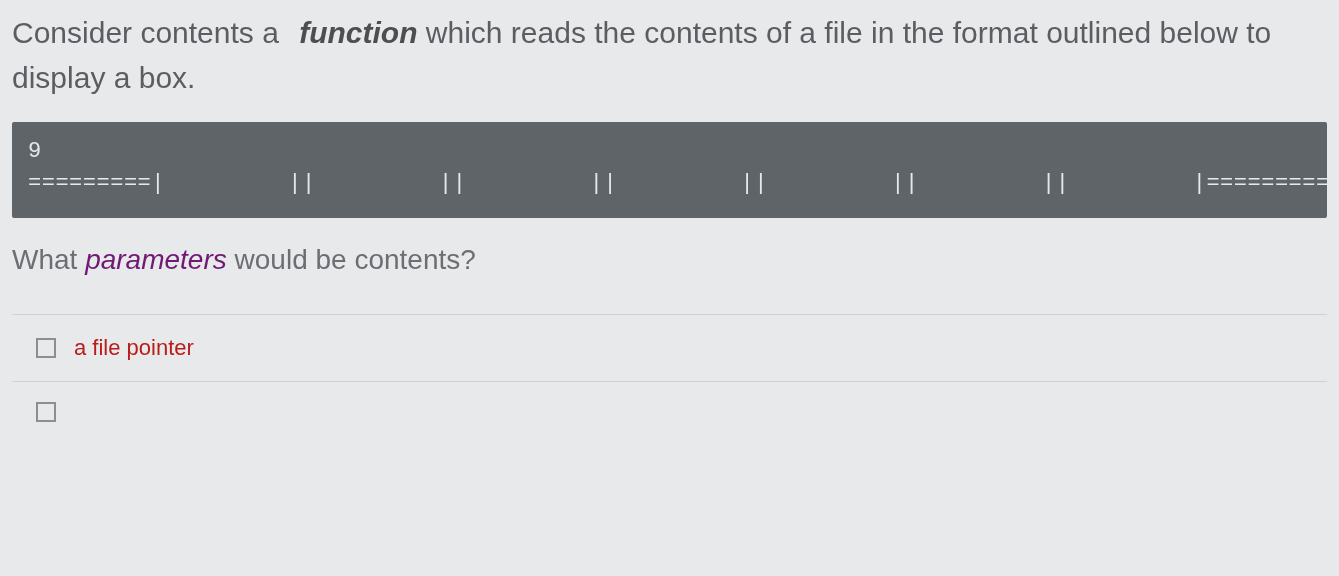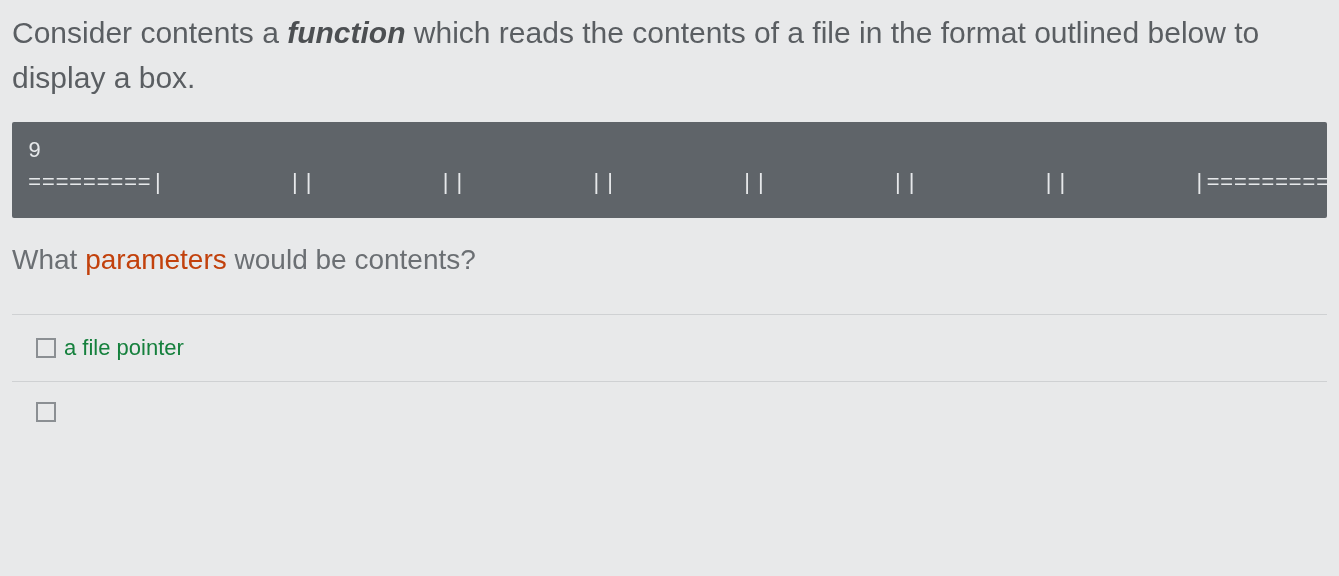--- a/index.html
+++ b/index.html
@@ -10,49 +10,49 @@
     color: #4a4e52;
     padding: 10px 12px 0 12px;
     overflow: hidden;
   }
   .question-text {
     font-size: 30px;
     line-height: 1.5;
     color: #5a5e62;
     margin-bottom: 22px;
   }
-  .question-text .em { font-style: italic; font-weight: 600; color: #4c4f52; }
+  .question-text .em { font-style: italic; font-weight: 600; color: #4c4f52; margin-left: 12px; }
   .code-block {
     background: #5f6469;
     color: #e6e8ea;
     font-family: "Consolas", "Menlo", "Courier New", monospace;
     font-size: 22px;
     line-height: 1.45;
     padding: 14px 16px 18px 16px;
     border-radius: 2px;
     margin-bottom: 26px;
     white-space: pre;
     overflow: hidden;
     letter-spacing: 0.5px;
   }
   .sub-question {
     font-size: 28px;
     color: #6b6f73;
     margin-bottom: 38px;
   }
-  .sub-question .em { font-weight: 500; color: #c2410c; }
+  .sub-question .em { font-style: italic; font-weight: 500; color: #701a75; }
   .options { border-top: 1px solid #cfd1d3; }
   .option {
     display: flex;
     align-items: center;
-    gap: 8px;
+    gap: 18px;
     padding: 20px 8px 20px 24px;
     border-bottom: 1px solid #cfd1d3;
     font-size: 22px;
-    color: #15803d;
+    color: #b91c1c;
     cursor: pointer;
   }
   .option:last-child { border-bottom: none; }
   .checkbox {
     width: 20px; height: 20px;
     border: 2px solid #8b8f93;
     background: transparent;
     flex-shrink: 0;
   }
 </style>

